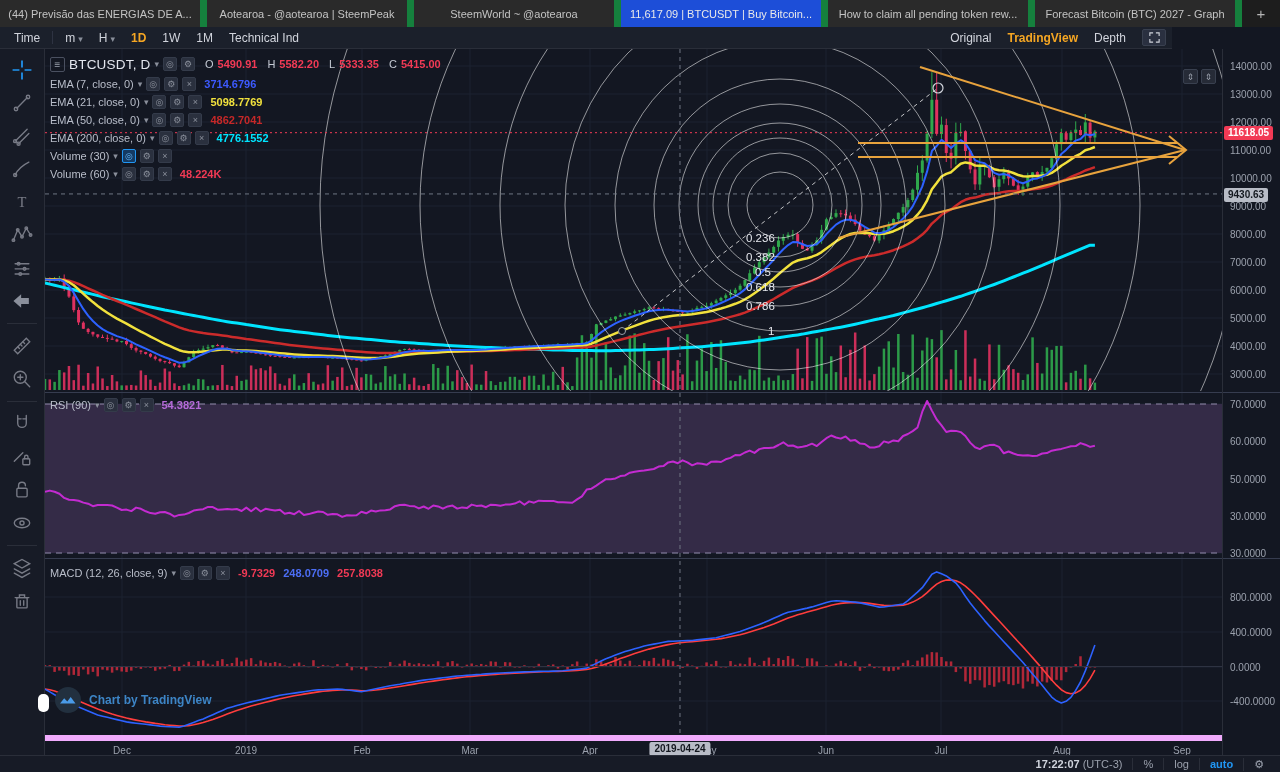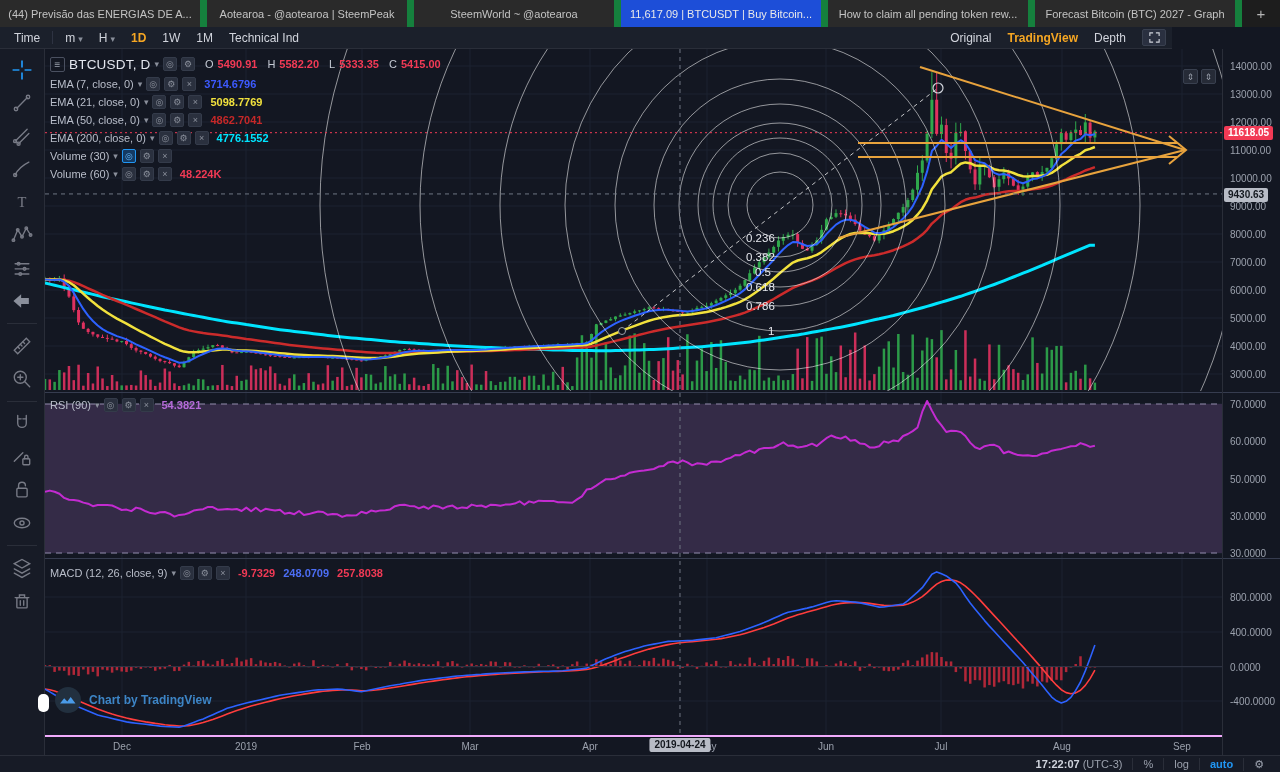--- a/index.html
+++ b/index.html
@@ -66,21 +66,21 @@
   
   #priceaxis { position:absolute; left:1222px; top:49px; width:72px; height:706px; background:#131722;
                border-left:1px solid #2a2e39; font-size:10px; color:#9ba1ad; }
   .ptick { position:absolute; left:7px; transform:translateY(-50%); cursor:ns-resize; }
   .phair { position:absolute; left:0; width:58px; height:1px; background:#363c4f; }
   .pbadge { position:absolute; left:1px; padding:1px 4px 2px 4px; border-radius:2px; font-size:10px; font-weight:bold;
             transform:translateY(-50%); }
 
   
   #timeaxis { position:absolute; left:45px; top:735px; width:1177px; height:20px; background:#131722;
-              border-top:2px solid #f0abfc; font-size:10px; color:#9ba1ad; }
+              border-top:6px solid #f0abfc; font-size:10px; color:#9ba1ad; }
   .tlab { position:absolute; top:4px; transform:translateX(-50%); cursor:ew-resize; }
   .tbadge { position:absolute; top:1px; transform:translateX(-50%); background:#b8bcc6; color:#14181f;
             font-size:10px; font-weight:bold; padding:1px 5px 2px 5px; border-radius:2px; }
 
   
   #statusbar { position:absolute; left:0; top:755px; width:1280px; height:17px; background:#171b26;
                border-top:1px solid #2a2e39; display:flex; align-items:center; justify-content:flex-end;
                font-size:11px; color:#9ba1ad; padding-right:6px; }
   .sitem { padding:0 10px; cursor:pointer; }
   .sitem.bordered { border-left:1px solid #2a2e39; }

